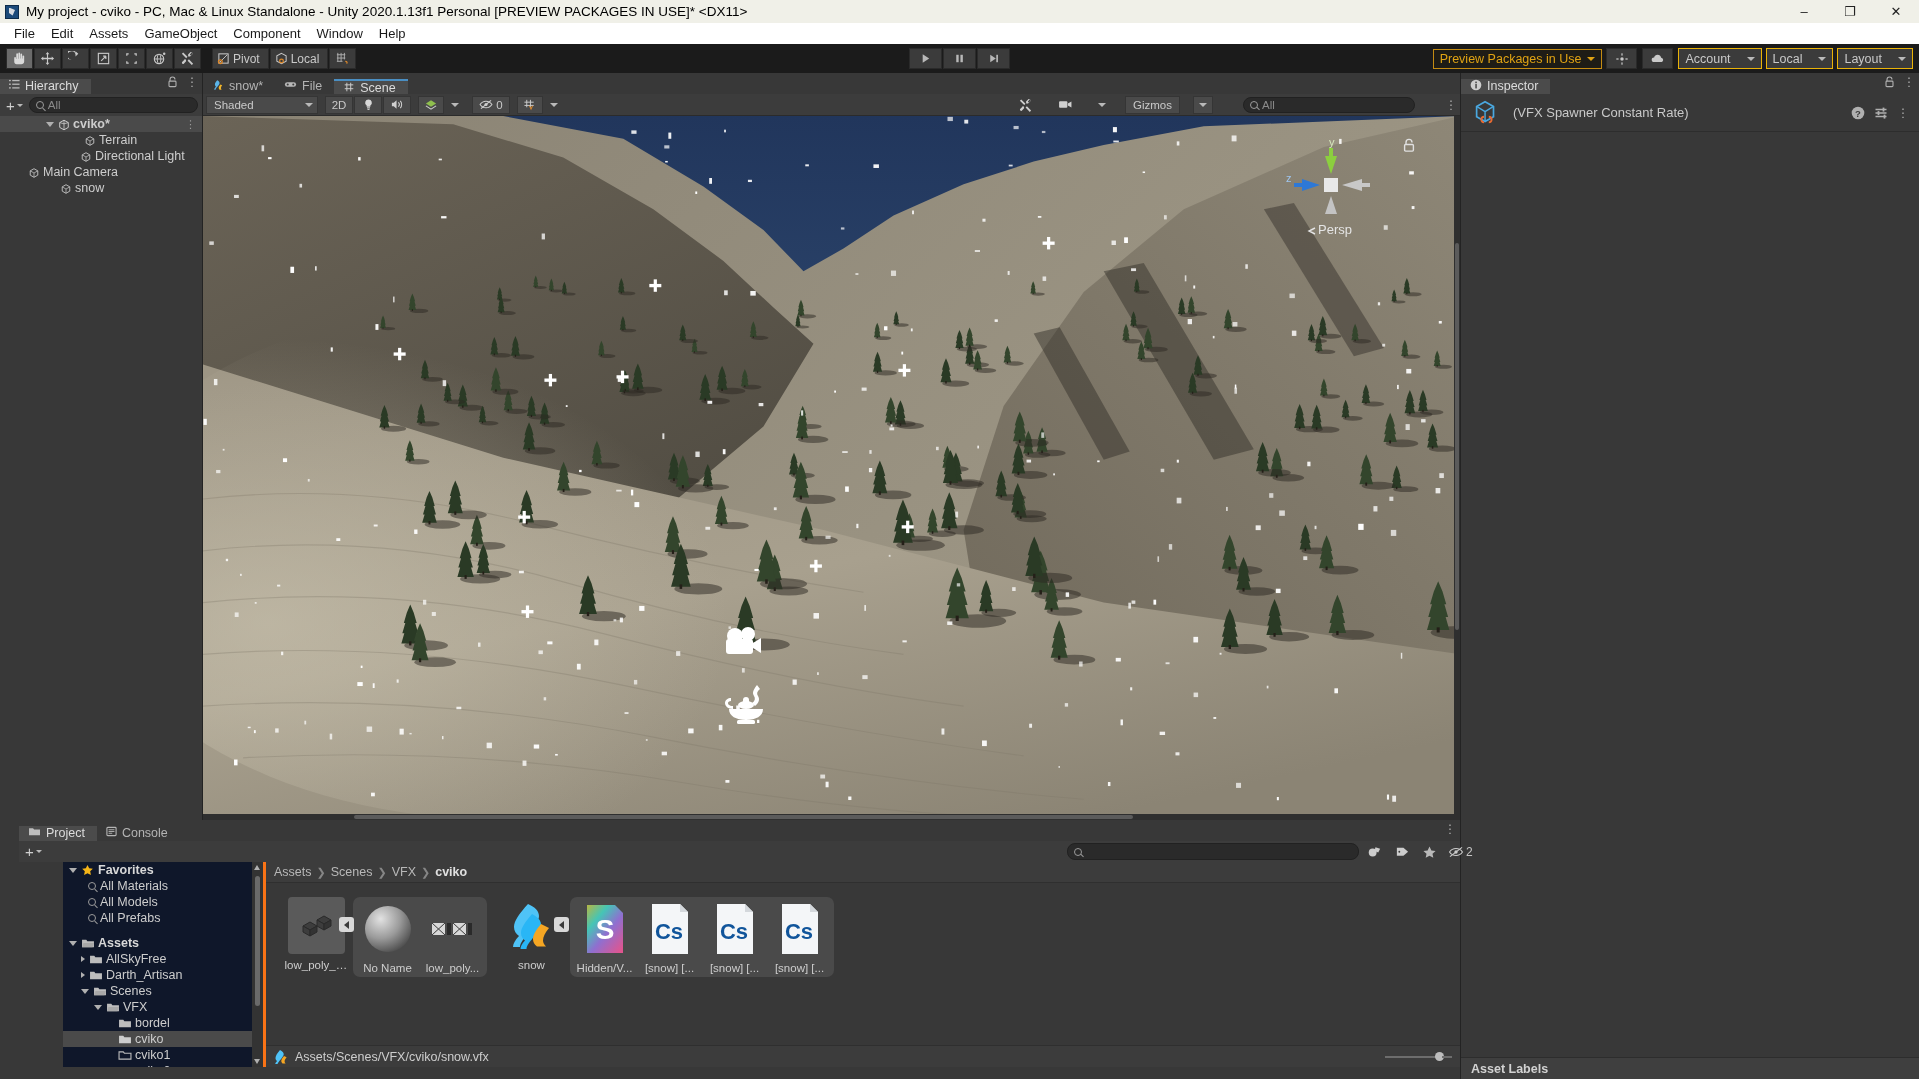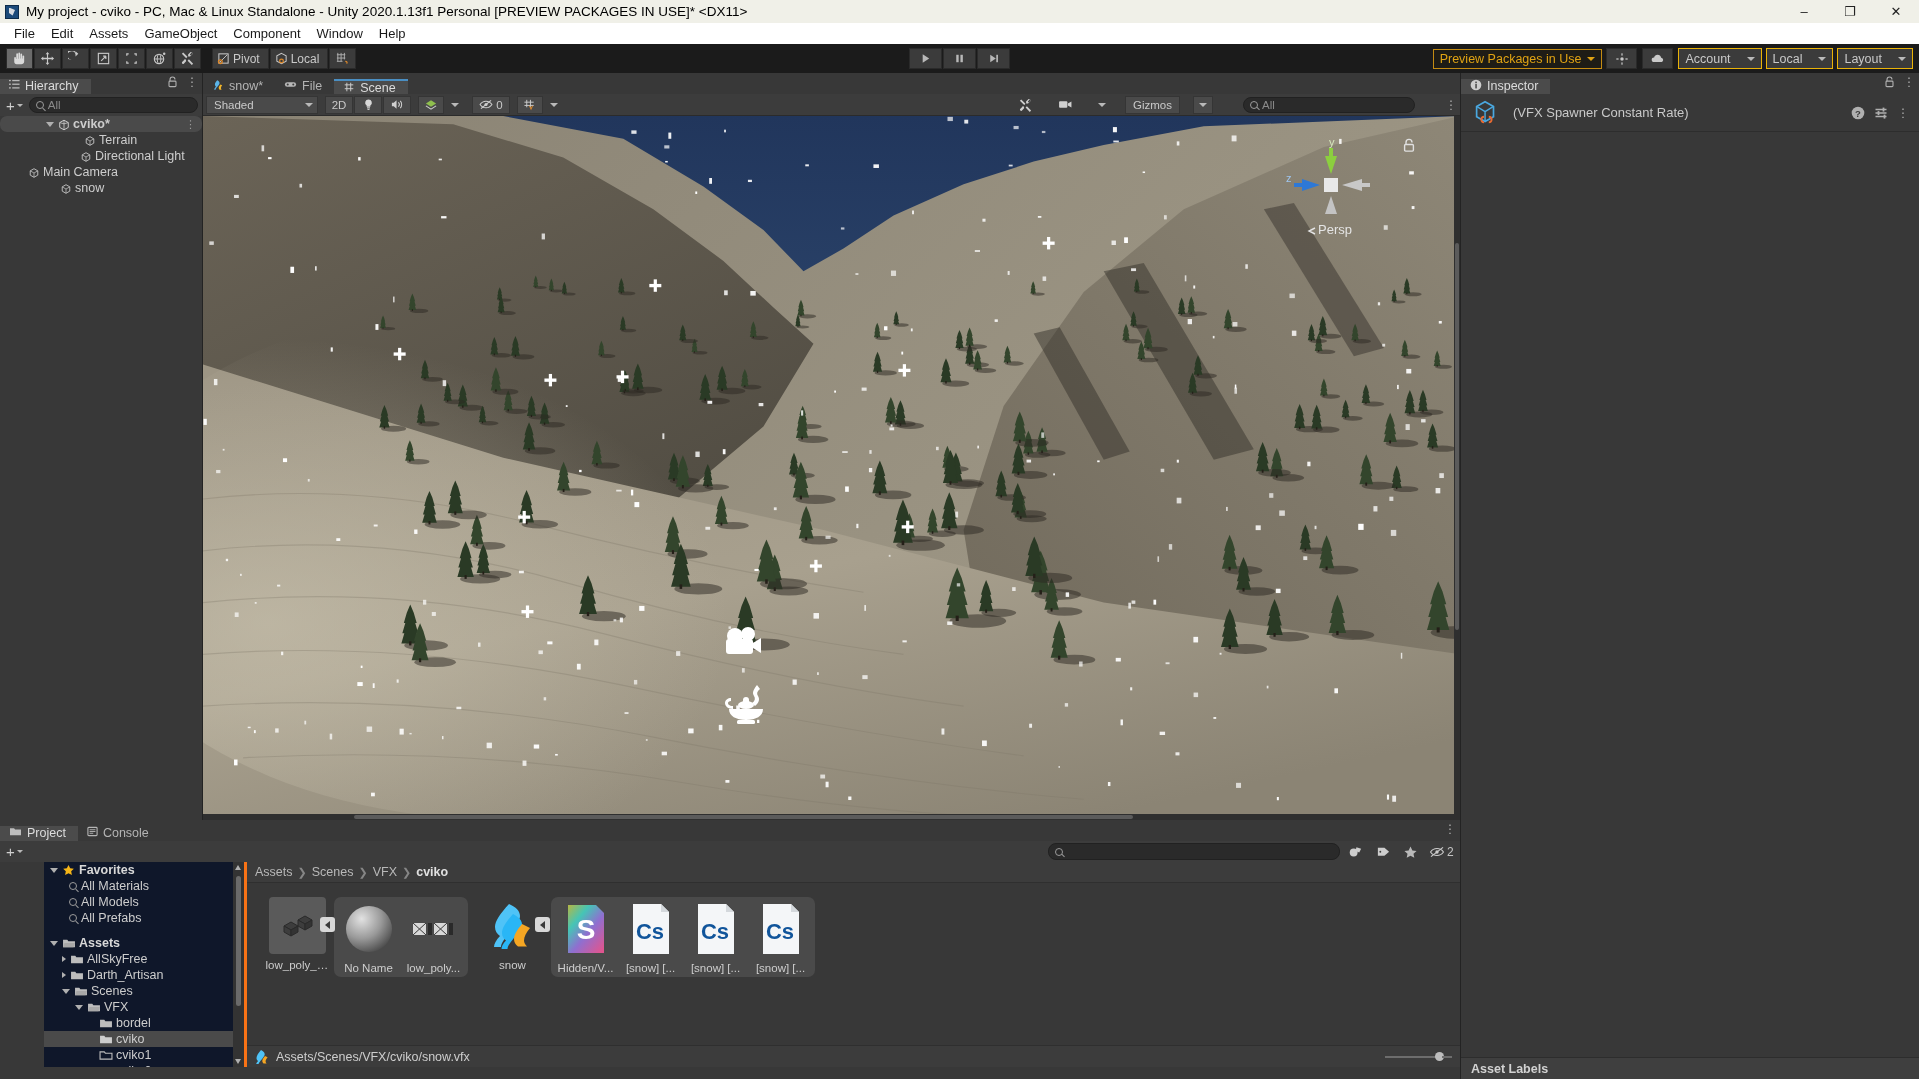--- a/index.html
+++ b/index.html
@@ -63,21 +63,21 @@
     padding:0 4px; gap:4px;}
   .plusbtn{ display:flex; align-items:center; gap:2px; color:#cfcfcf; font-size:15px;
     padding:0 2px;}
   .searchbox{ flex:1; height:16px; background:#2a2a2a; border:1px solid #212121;
     border-radius:8px; display:flex; align-items:center; padding:0 6px; gap:4px;
     font-size:11.5px; color:#8a8a8a;}
   .mag{ width:8px;height:8px;border:1.3px solid #9a9a9a;border-radius:50%;position:relative;flex:0 0 auto;}
   .mag:after{content:"";position:absolute;right:-3px;bottom:-2px;width:4px;height:1.3px;
     background:#9a9a9a;transform:rotate(45deg);}
   .hrow{ height:16px; display:flex; align-items:center; font-size:12.5px; color:#cdcdcd;
-    padding-left:4px; gap:4px;border-radius:7px; }
+    padding-left:4px; gap:4px; }
   .hrow.sel{ background:#4a4a4a; }
   .tri{ width:0;height:0;border-left:4.5px solid #b0b0b0;border-top:3.5px solid transparent;
     border-bottom:3.5px solid transparent; flex:0 0 auto;}
   .tri.open{ border-left:4px solid transparent;border-right:4px solid transparent;
     border-top:5px solid #b0b0b0;border-bottom:0;}
   .cube{ width:11px;height:11px;flex:0 0 auto;}
   .hdots{ margin-left:auto; margin-right:6px; color:#9a9a9a; font-size:11px;}
 
   
   .scene{ flex:1; background:#383838; display:flex; flex-direction:column; }
@@ -110,21 +110,21 @@
     border-bottom:1px solid #2d2d2d;}
   .insp-title{ font-size:13px; color:#c9c9c9;}
   .insp-right{ margin-left:auto; display:flex; gap:9px; align-items:center; color:#b0b0b0;
     font-size:11px;}
   .insp-body{ flex:1; }
   .asset-labels{ height:22px; background:#3f3f3f; border-top:1px solid #2d2d2d;
     display:flex; align-items:center; padding:0 10px; font-size:12.5px; color:#d2d2d2;
     font-weight:bold;}
 
   
-  .bottom{ display:flex; flex-direction:column; }
+  .bottom{ display:flex; flex-direction:column;padding-left:19px; }
   .proj-toolbar{ height:21px; background:#3c3c3c; display:flex; align-items:center;
     padding:0 4px; position:relative;}
   .proj-body{ display:flex; height:205px; }
   .proj-tree{ width:203px; background:#0f172a; position:relative; overflow:hidden;
     border-right:3px solid #f97316;margin-left:44px;}
   .trow{ height:16px; display:flex; align-items:center; gap:4px; padding-left:5px;
     font-size:12.5px; color:#cdcdcd; white-space:nowrap;}
   .trow.sel{ background:#4a4a4a; }
   .trow.bold{ font-weight:bold; color:#d8d8d8;}
   .folder{ width:13px;height:10px;flex:0 0 auto;}

